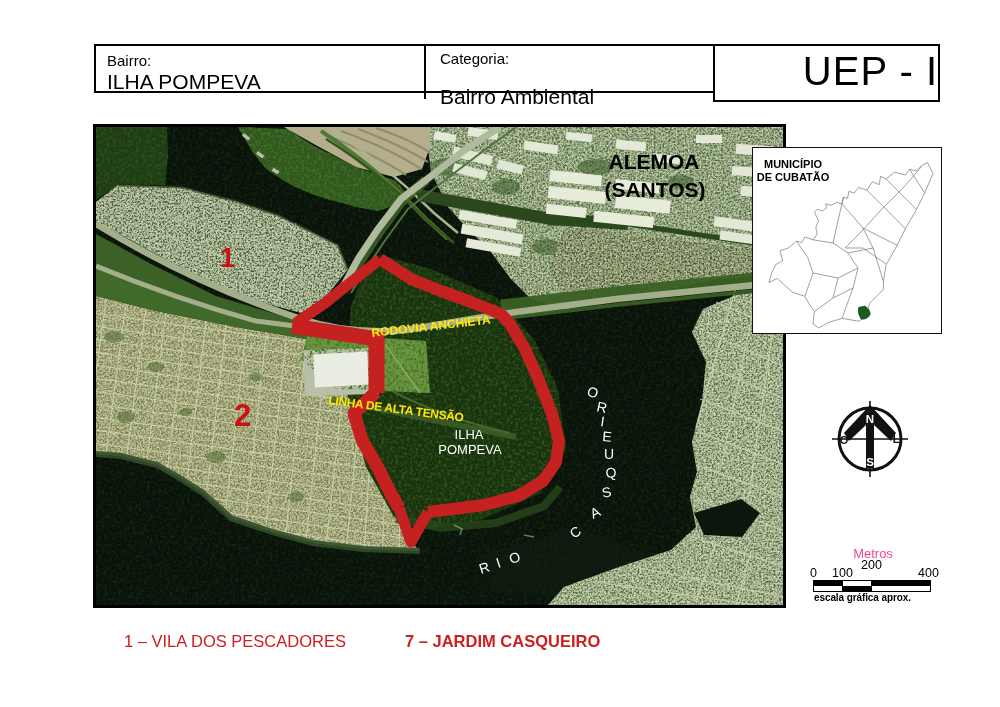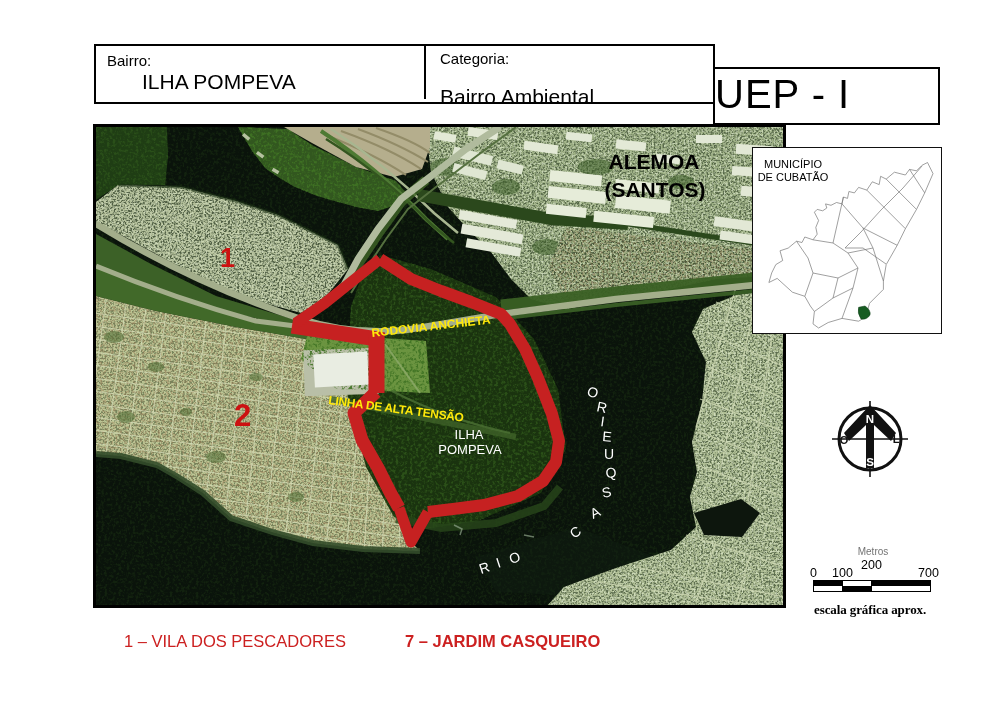--- a/index.html
+++ b/index.html
@@ -2,34 +2,34 @@
 <html><head>
 <meta charset="utf-8">
 <style>
   html,body{margin:0;padding:0;background:#fff;}
   body{width:1000px;height:707px;position:relative;font-family:"Liberation Sans",sans-serif;overflow:hidden;}
   .abs{position:absolute;}
 </style>
 </head>
 <body>
 
-<div class="abs" style="left:94px;top:44px;width:621px;height:60px;border:2px solid #000;box-sizing:border-box;background:#fff;">
+<div class="abs" style="left:94px;top:44px;width:621px;height:49px;border:2px solid #000;box-sizing:border-box;background:#fff;">
 
   <div class="abs" style="left:0;top:0;width:330px;height:53px;border-right:2px solid #000;padding:6px 0 0 11px;box-sizing:border-box;">
     <div style="font-size:15px;color:#000;">Bairro:</div>
-    <div style="font-size:21px;color:#000;margin-top:1px;margin-left:35px;">ILHA POMPEVA</div>
+    <div style="font-size:21px;color:#000;margin-top:1px;">ILHA POMPEVA</div>
   </div>
 
   <div class="abs" style="left:330px;top:0;width:287px;height:53px;padding:4px 0 0 14px;box-sizing:border-box;">
     <div style="font-size:15px;color:#000;">Categoria:</div>
     <div style="font-size:21px;color:#000;margin-top:18px;">Bairro Ambiental</div>
   </div>
 </div>
 
-<div class="abs" style="left:713px;top:44px;width:227px;height:58px;border:2px solid #000;box-sizing:border-box;background:#fff;text-align:left;margin-top:23px;">
+<div class="abs" style="left:713px;top:44px;width:227px;height:58px;border:2px solid #000;box-sizing:border-box;background:#fff;text-align:right;">
   <div style="font-size:40px;color:#000;margin-top:3px;letter-spacing:1px;">UEP - I</div>
 </div>
 
 <div class="abs" style="left:93px;top:124px;width:693px;height:484px;border:3px solid #000;box-sizing:border-box;background:#0c170d;">
 <svg width="687" height="478" viewBox="0 0 687 478">
   <defs>
     <filter id="speckle" color-interpolation-filters="sRGB" x="-5%" y="-5%" width="110%" height="110%">
       <feTurbulence type="fractalNoise" baseFrequency="0.55" numOctaves="2" seed="7" result="n"></feTurbulence>
       <feColorMatrix in="n" type="matrix" values="0 0 0 0 0.05  0 0 0 0 0.12  0 0 0 0 0.04  3 3 3 0 -4.2" result="a"></feColorMatrix>
       <feComposite in="a" in2="SourceGraphic" operator="in"></feComposite>
@@ -252,21 +252,21 @@
     <text x="510" y="351" transform="rotate(-5 510 351)">Q</text>
     <text x="508" y="332" transform="rotate(0 508 332)">U</text>
     <text x="506" y="314" transform="rotate(5 506 314)">E</text>
     <text x="504" y="299" transform="rotate(8 504 299)">I</text>
     <text x="500" y="284" transform="rotate(12 500 284)">R</text>
     <text x="490" y="268" transform="rotate(20 490 268)">O</text>
   </g>
 </svg>
 </div>
 
-<div class="abs" style="left:752px;top:147px;width:190px;height:187px;border:1.5px solid #111;box-sizing:border-box;background:#fff;">
+<div class="abs" style="left:752px;top:147px;width:190px;height:187px;border:1.5px solid #111;box-sizing:border-box;background:#fff;font-weight:bold;">
 <svg width="187" height="184" viewBox="0 0 187 184">
 
   <text x="40" y="20" font-size="11" fill="#000" text-anchor="middle" font-family="Liberation Sans,sans-serif">MUNICÍPIO</text>
   <text x="40" y="33" font-size="11" fill="#000" text-anchor="middle" font-family="Liberation Sans,sans-serif">DE CUBATÃO</text>
 
   <g fill="none" stroke="#777" stroke-width="0.7">
     <polygon points="174.5,14.5 180,25.6 171.7,44.9 163.5,61.4 152.4,80.7 144.2,97.3 133.2,116.6 130.4,133.1 130.4,141.4 116.6,155.2 112.5,169 105.6,173.2 89,170.4 75.2,174.5 65.6,180 60,175.9 61.4,163.5 57.3,158 51.8,148.3 39.4,144.2 24.2,130.4 15.9,134.5 18.7,124.9 22.8,116.6 29.7,112.5 27,102.8 35.2,100.1 43.5,93.2 49,94.5 51.8,89 60,91.8 64.2,86.2 62.8,79.4 65.6,72.5 61.4,64.2 64.2,61.4 69.7,62.8 73.8,60 72.5,55.9 78,57.3 83.5,54.5 89,55.9 90.4,49 94.5,50.4 95.9,43.5 101.4,44.9 105.6,39.4 113.8,42.1 119.3,33.8 126.2,36.6 127.6,28.3 133.2,31.1 141.4,24.2 152.4,27 156.5,21.4 163.5,22.8 169,17.3"></polygon>
     <path d="M 89,55.9 L 110,80 L 120,100 L 130.4,133.1"></path>
     <path d="M 60,91.8 L 80,95 L 95,105 L 105,120 L 100,140 L 89,170.4"></path>
     <path d="M 43.5,93.2 L 55,110 L 60,125 L 51.8,148.3"></path>
@@ -290,31 +290,31 @@
   <line x1="40" y1="2" x2="40" y2="78" stroke="#111" stroke-width="1.6"></line>
   <line x1="2" y1="40" x2="78" y2="40" stroke="#111" stroke-width="1.6"></line>
   <path d="M 40,6 L 66,34 L 61,42 L 44,26 L 44,69 L 36,69 L 36,26 L 19,42 L 14,34 Z" fill="#111"></path>
   <text x="40" y="24" font-size="11.5" font-weight="bold" fill="#fff" text-anchor="middle" font-family="Liberation Sans,sans-serif">N</text>
   <text x="40" y="67" font-size="11.5" font-weight="bold" fill="#fff" text-anchor="middle" font-family="Liberation Sans,sans-serif">S</text>
   <text x="14" y="45" font-size="11" font-weight="bold" fill="#111" text-anchor="middle" font-family="Liberation Sans,sans-serif">O</text>
   <text x="66" y="44" font-size="11" font-weight="bold" fill="#111" text-anchor="middle" font-family="Liberation Sans,sans-serif">L</text>
 </svg>
 
 <div class="abs" style="left:800px;top:546px;width:160px;height:60px;">
-  <div class="abs" style="left:0;top:0;font-size:10px;color:#737373;text-align:center;width:146px;">Metros</div>
+  <div class="abs" style="left:0;top:0;font-size:13px;color:#ec4899;text-align:center;width:146px;">Metros</div>
   <div class="abs" style="left:10px;top:20px;font-size:12.5px;">0</div>
   <div class="abs" style="left:32px;top:20px;font-size:12.5px;">100</div>
   <div class="abs" style="left:61px;top:12px;font-size:12.5px;">200</div>
-  <div class="abs" style="left:118px;top:20px;font-size:12.5px;">700</div>
+  <div class="abs" style="left:118px;top:20px;font-size:12.5px;">400</div>
   <svg class="abs" style="left:13px;top:34px;" width="118" height="12" viewBox="0 0 118 12">
     <rect x="0.5" y="0.5" width="117" height="11" fill="#fff" stroke="#000" stroke-width="1"></rect>
     <rect x="0.5" y="0.5" width="29" height="5.5" fill="#000"></rect>
     <rect x="58.5" y="0.5" width="59" height="5.5" fill="#000"></rect>
     <rect x="29.5" y="6" width="29" height="5.5" fill="#000"></rect>
     <line x1="29.5" y1="0" x2="29.5" y2="12" stroke="#000" stroke-width="1"></line>
     <line x1="58.5" y1="0" x2="58.5" y2="12" stroke="#000" stroke-width="1"></line>
   </svg>
-  <div class="abs" style="left:14px;top:56px;font-size:13px;font-weight:bold;letter-spacing:-0.1px;font-family:Liberation Serif, serif;">escala gráfica aprox.</div>
+  <div class="abs" style="left:14px;top:46px;font-size:10px;font-weight:bold;letter-spacing:-0.1px;">escala gráfica aprox.</div>
 </div>
 
 <div class="abs" style="left:124px;top:632px;font-size:16.5px;font-weight:normal;color:#cc2020;">1 – VILA DOS PESCADORES</div>
 
 <div class="abs" style="left:405px;top:632px;font-size:16.5px;font-weight:bold;color:#cc2020;">7 – JARDIM CASQUEIRO</div>
 
 </body></html>

